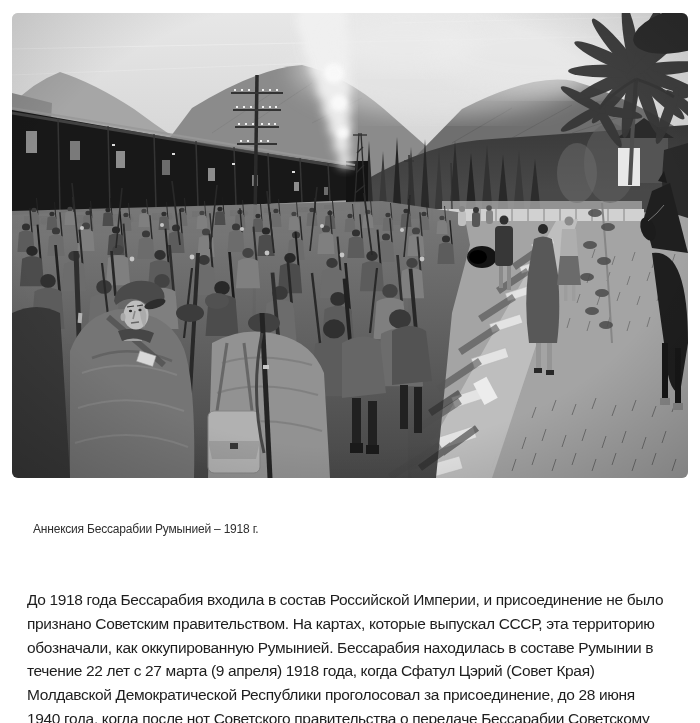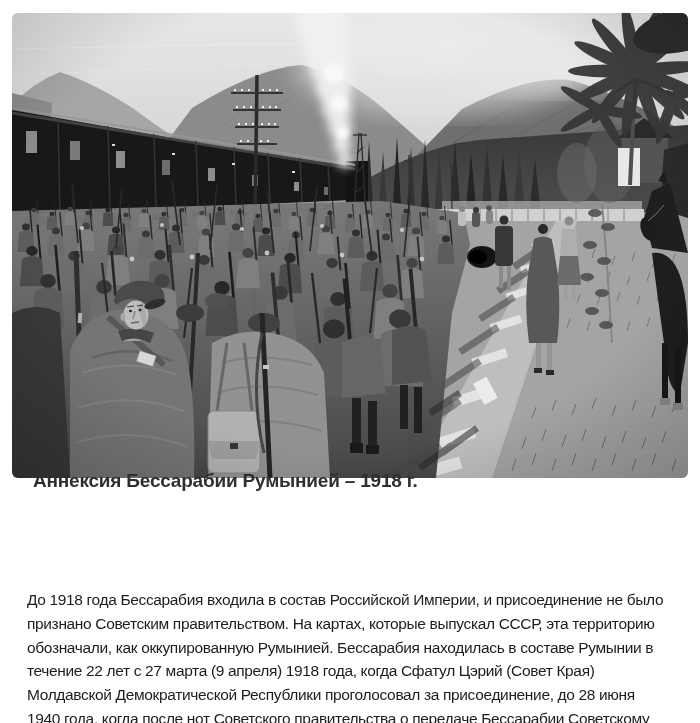--- a/index.html
+++ b/index.html
@@ -12,24 +12,23 @@
     width:700px;height:723px;position:relative;overflow:hidden;
     background:var(--page-bg);
     font-family:"Liberation Sans", sans-serif;
   }
   .photo{
     position:absolute;left:12px;top:13px;width:676px;height:465px;
     margin:0;border-radius:6px;overflow:hidden;background:#d8d8d6;
   }
   .photo svg{display:block;width:100%;height:100%;filter:blur(.35px) saturate(0);}
   .caption{
-    position:absolute;left:33px;top:472px;
-    font-size:19px;line-height:18px;color:var(--caption-text);
+    position:absolute;left:33px;top:520px;
+    font-size:12px;line-height:18px;color:var(--caption-text);
     letter-spacing:-0.2px;
-    font-weight:bold;
   }
   .article{
     position:absolute;left:11px;top:572px;width:680px;margin:16px;
     font-size:15.5px;line-height:23.8px;letter-spacing:-0.35px;
     color:var(--article-text);white-space:pre-line;
   }
   .b1{filter:brightness(1.18);} .b2{filter:brightness(.85);}
   .b3{filter:brightness(.7);}
 </style>
 </head>

